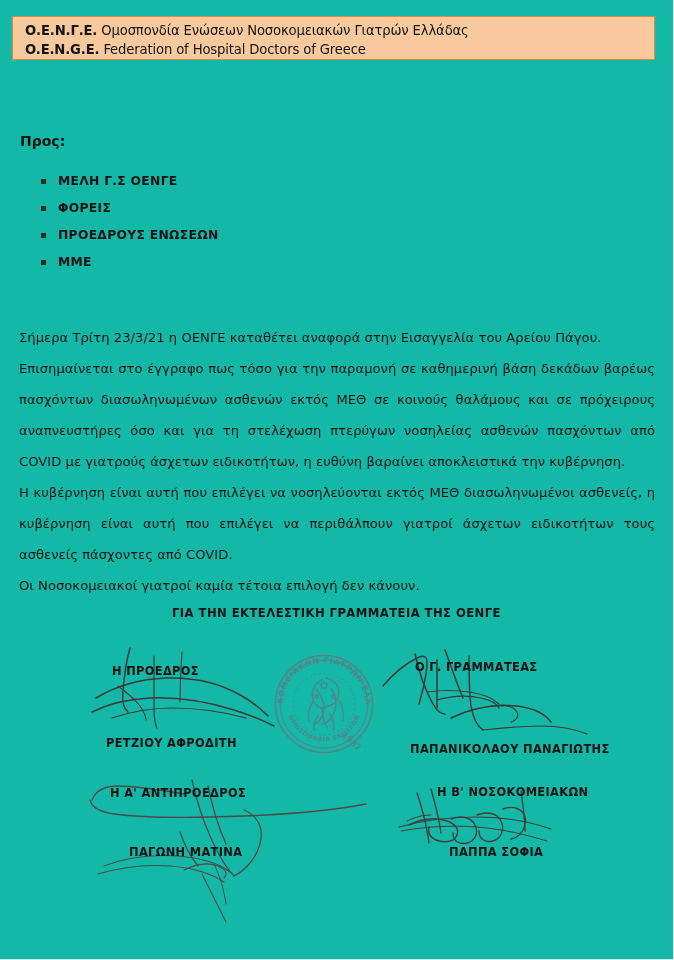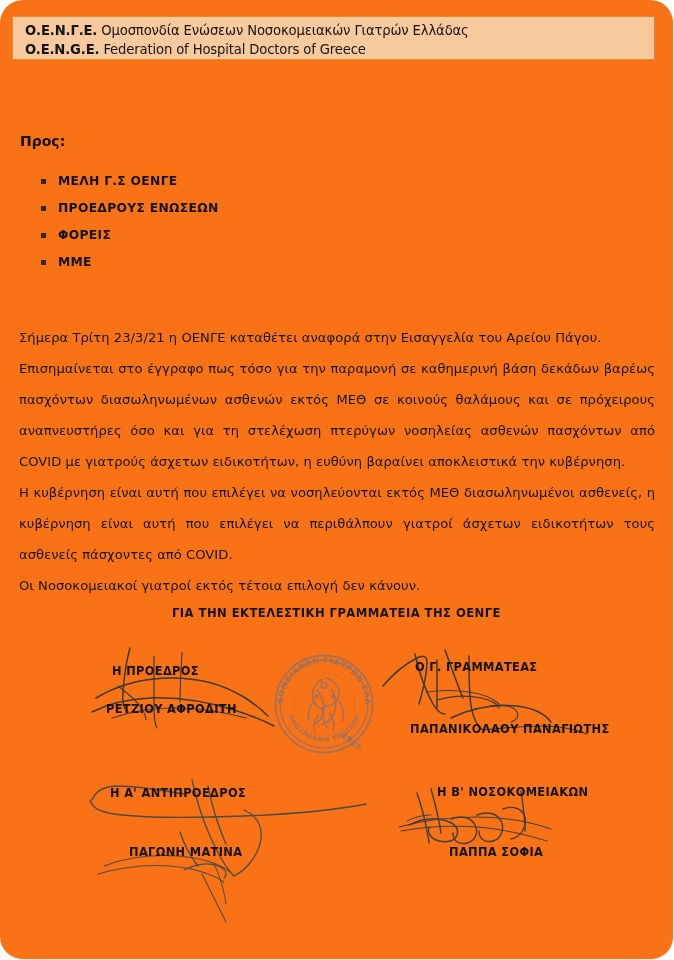--- a/index.html
+++ b/index.html
@@ -9,26 +9,25 @@
     background: #ffffff;
   }
   body {
     font-family: "DejaVu Sans", "Liberation Sans", sans-serif;
     color: #161616;
   }
   #page {
     position: relative;
     width: 674px;
     height: 960px;
-    background: #f97316;
+    background: #14b8a6;
     overflow: hidden;
     box-sizing: border-box;
     border-right: 1px solid #e8e8e8;
     border-bottom: 1px solid #eaeaea;
-    border-radius: 23px;
   }
 
   
   #header-banner {
     position: absolute;
     left: 12px;
     top: 16px;
     width: 643px;
     height: 44px;
     background: #f8c99d;
@@ -156,24 +155,24 @@
     z-index: 3;
   }
   .sig-ink {
     position: absolute;
     z-index: 1;
     pointer-events: none;
   }
 
   
   #sig-president    { left: 112px; top: 664px; }
-  #sig-president .sig-name { margin-top: 24px; margin-left: -6px; text-align: center; }
+  #sig-president .sig-name { margin-top: 58px; margin-left: -6px; text-align: center; }
 
   #sig-secretary    { left: 415px; top: 660px; }
-  #sig-secretary .sig-name { margin-top: 48px; margin-left: -5px; }
+  #sig-secretary .sig-name { margin-top: 68px; margin-left: -5px; }
 
   #sig-vp-a         { left: 110px; top: 786px; }
   #sig-vp-a .sig-name { margin-top: 45px; margin-left: 19px; }
 
   #sig-vp-b         { left: 437px; top: 785px; }
   #sig-vp-b .sig-name { margin-top: 46px; margin-left: 12px; }
 
   
   #official-stamp {
     position: absolute;
@@ -203,37 +202,37 @@
 
 
   <div id="recipients-label">Προς:</div>
   <ul id="recipients-list">
     <li>
       <span class="bullet-square"></span>
       <span>ΜΕΛΗ Γ.Σ ΟΕΝΓΕ</span>
     </li>
     <li>
       <span class="bullet-square"></span>
-      <span>ΠΡΟΕΔΡΟΥΣ ΕΝΩΣΕΩΝ</span>
+      <span>ΦΟΡΕΙΣ</span>
     </li>
     <li>
       <span class="bullet-square"></span>
-      <span>ΦΟΡΕΙΣ</span>
+      <span>ΠΡΟΕΔΡΟΥΣ ΕΝΩΣΕΩΝ</span>
     </li>
     <li>
       <span class="bullet-square"></span>
       <span>ΜΜΕ</span>
     </li>
   </ul>
 
   <div id="body-text">
     <p class="para nojustify">Σήμερα Τρίτη 23/3/21 η ΟΕΝΓΕ καταθέτει αναφορά στην Εισαγγελία του Αρείου Πάγου.</p>
     <p class="para">Επισημαίνεται στο έγγραφο πως τόσο για την παραμονή σε καθημερινή βάση δεκάδων βαρέως πασχόντων διασωληνωμένων ασθενών εκτός ΜΕΘ σε κοινούς θαλάμους και σε πρόχειρους αναπνευστήρες όσο και για τη στελέχωση πτερύγων νοσηλείας ασθενών πασχόντων από COVID με γιατρούς άσχετων ειδικοτήτων, η ευθύνη βαραίνει αποκλειστικά την κυβέρνηση.</p>
     <p class="para">Η κυβέρνηση είναι αυτή που επιλέγει να νοσηλεύονται εκτός ΜΕΘ διασωληνωμένοι ασθενείς, η κυβέρνηση είναι αυτή που επιλέγει να περιθάλπουν γιατροί άσχετων ειδικοτήτων τους ασθενείς πάσχοντες από COVID.</p>
-    <p class="para nojustify">Οι Νοσοκομειακοί γιατροί εκτός τέτοια επιλογή δεν κάνουν.</p>
+    <p class="para nojustify">Οι Νοσοκομειακοί γιατροί καμία τέτοια επιλογή δεν κάνουν.</p>
   </div>
 
   <div id="signature-heading">ΓΙΑ ΤΗΝ ΕΚΤΕΛΕΣΤΙΚΗ ΓΡΑΜΜΑΤΕΙΑ ΤΗΣ ΟΕΝΓΕ</div>
 
   <div class="sig-block" id="sig-president">
     <svg class="sig-ink" style="left:-30px; top:-18px;" width="215" height="105" viewBox="0 0 215 105">
       <g fill="none" stroke="#3a3a3a" stroke-width="1.5" stroke-linecap="round">
         <path d="M48,2 C44,16 42,32 41,46 C40,56 42,63 46,66"></path>
         <path d="M14,52 C34,40 58,33 84,32 C113,31 140,38 160,50 C172,57 180,64 186,70"></path>
         <path d="M10,66 C26,58 46,53 68,52 C96,51 126,56 152,64 C168,69 180,74 192,80"></path>

